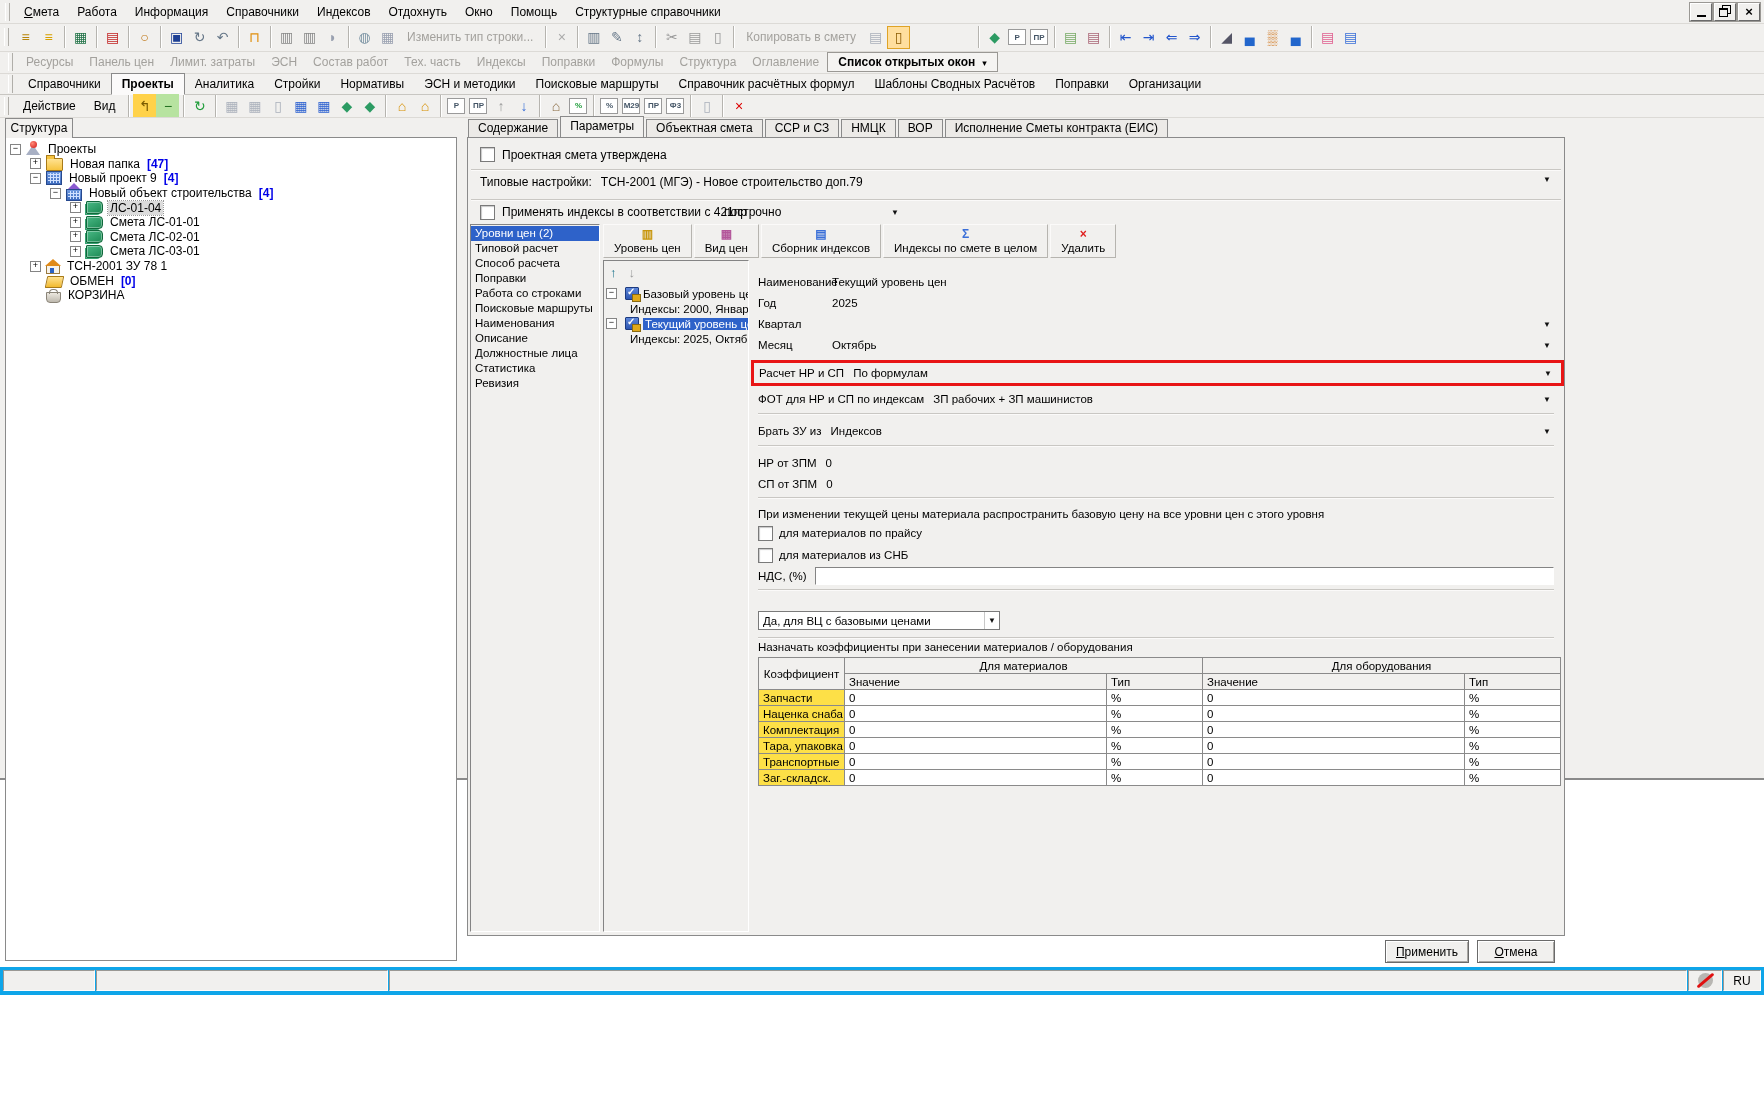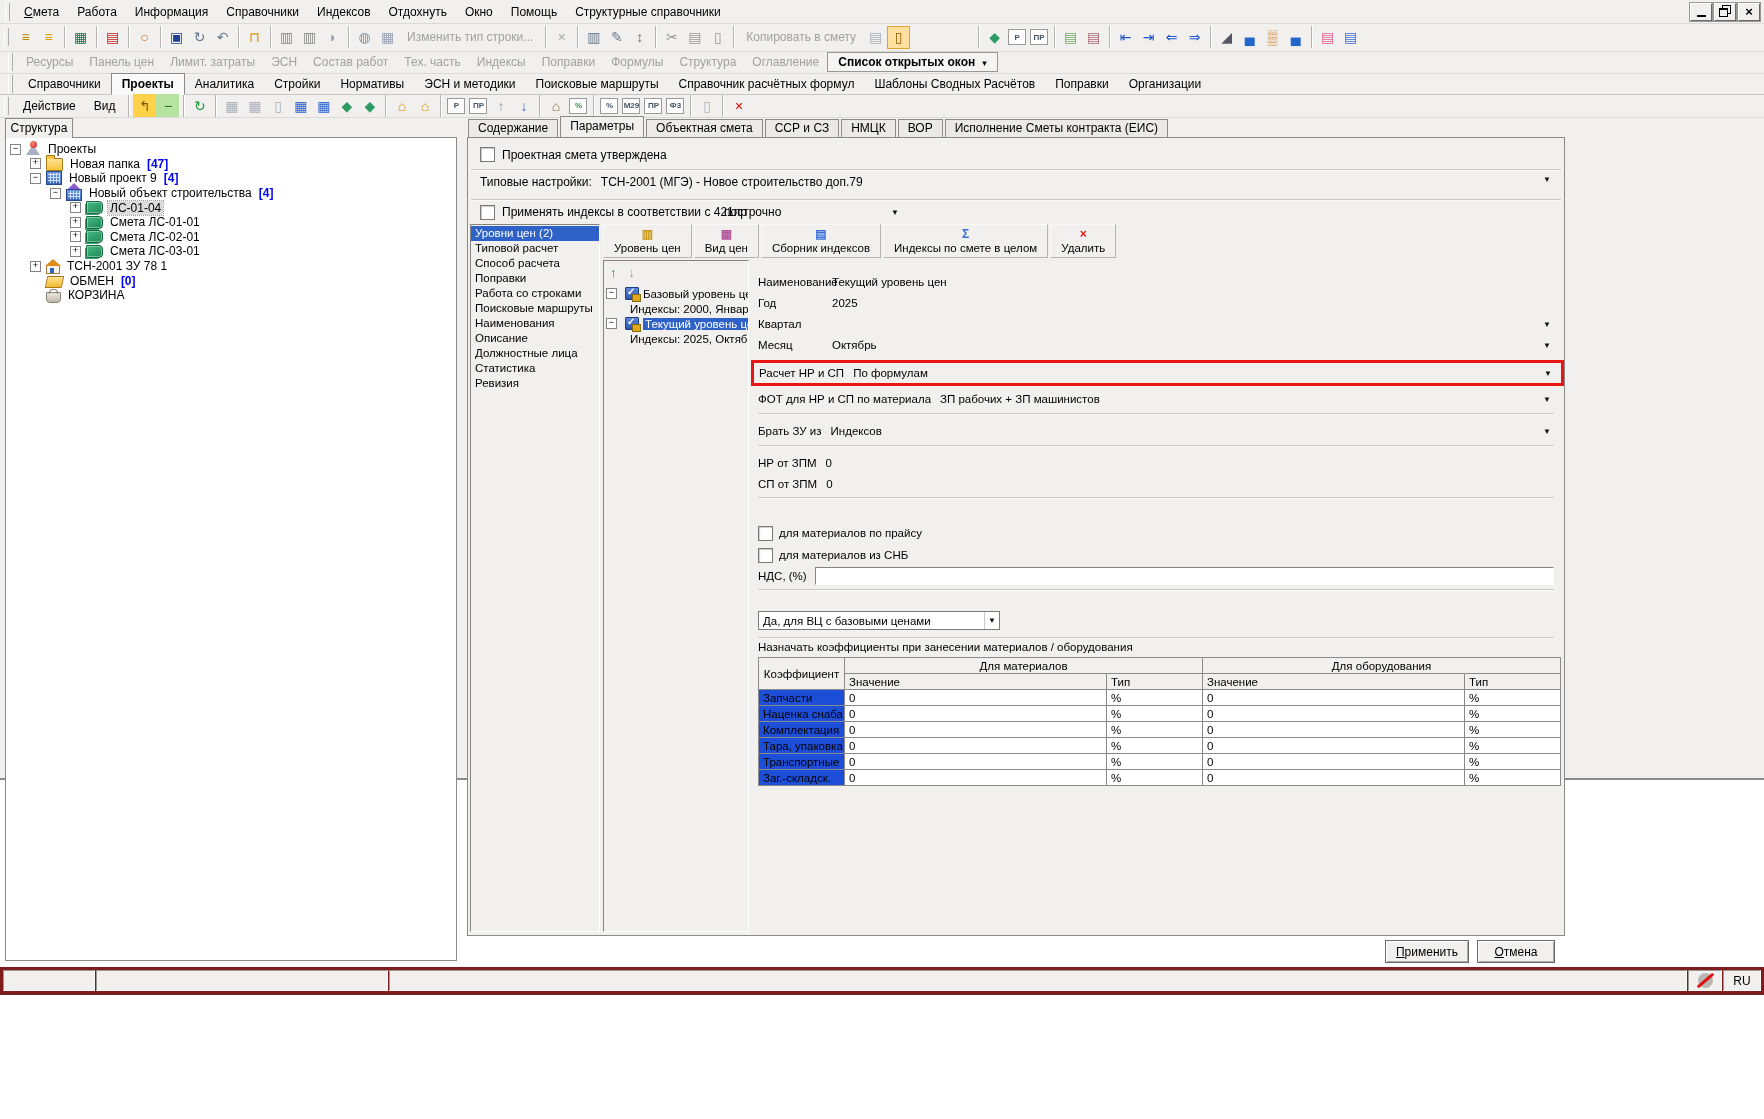--- a/index.html
+++ b/index.html
@@ -104,28 +104,28 @@
   .redbox{position:absolute;left:-3px;right:-2px;top:100px;height:26px;border:3px solid #e81515;display:flex;align-items:center;padding-left:5px;box-sizing:border-box}
   .redbox .dd{margin-right:6px}
   .vatinput{flex:1;height:16px;background:#fff;border:1px solid;border-color:#848484 #fff #fff #848484;margin-left:8px}
   .jointcombo{position:absolute;left:4px;top:351px;width:242px;height:19px;background:#fff;border:1px solid #7a7a7a;display:flex;align-items:center;padding-left:4px;box-sizing:border-box}
   .jointcombo .dd{border-left:1px solid #c8c8c8;height:100%;display:flex;align-items:center;justify-content:center}
   .ctitle{position:absolute;left:4px;top:381px}
   .ctable{position:absolute;left:4px;top:397px;border-collapse:collapse;table-layout:fixed;width:802px}
   .ctable th,.ctable td{border:1px solid #8a8a8a;font-weight:normal;font-size:11.5px;height:15px;padding:0 4px;text-align:left;overflow:hidden;white-space:nowrap}
   .ctable th{background:#f1f0ee}
   .ctable th.grp{text-align:center}
-  .ctable td.rname{background:#1d4ed8}
+  .ctable td.rname{background:#fde047}
   .ctable td.v{background:#fff}
   .btnrow{position:absolute;top:822px;right:10px;display:flex;gap:8px}
   .pbtn{min-width:78px;height:23px;background:#f1f0ee;border:1px solid #6a6a6a;box-shadow:inset 1px 1px 0 #fff,inset -1px -1px 0 #a9a7a3;font-size:12px;font-family:inherit;padding:0 10px}
   .pbtn .uf{display:block}
   .uf::first-letter{text-decoration:underline}
   
-  .statusbar{position:absolute;top:966px;left:0;width:1764px;height:29px;background:#7f1d1d;border-top:1px solid #fff;display:flex;align-items:stretch;gap:1px;padding:3px 3px 4px;box-sizing:border-box}
+  .statusbar{position:absolute;top:966px;left:0;width:1764px;height:29px;background:#0ea5e9;border-top:1px solid #fff;display:flex;align-items:stretch;gap:1px;padding:3px 3px 4px;box-sizing:border-box}
   .spanel{border:1px solid;border-color:#9a9894 #fdfcfb #fdfcfb #9a9894;background:#f1f0ee}
   .sp1{width:90px}.sp2{width:290px}.sp3{flex:1}
   .spicon{width:32px;display:flex;align-items:center;justify-content:center}
   .splang{width:36px;display:flex;align-items:center;justify-content:center}
   .nosig{width:15px;height:15px;border-radius:50%;background:#b8b6b2;position:relative}
   .nosig::after{content:"";position:absolute;left:-3px;top:6px;width:21px;height:3px;background:#e01010;transform:rotate(-40deg);border-radius:2px}
 </style>
 </head>
 <body>
 
@@ -486,21 +486,21 @@
                   <span class="dd"></span>
                 </div>
 
                 <div class="redbox">
                   <span class="flab">Расчет НР и СП</span>
                   <span class="gap8">По формулам</span>
                   <span class="dd"></span>
                 </div>
 
                 <div class="frow" style="top:129px">
-                  <span class="flab">ФОТ для НР и СП по материала</span>
+                  <span class="flab">ФОТ для НР и СП по индексам</span>
                   <span class="gap8">ЗП рабочих + ЗП машинистов</span>
                   <span class="dd"></span>
                 </div>
                 <div class="hsep" style="top:153px;left:4px;right:8px"></div>
 
                 <div class="frow" style="top:161px">
                   <span class="flab">Брать ЗУ из</span>
                   <span class="gap8">Индексов</span>
                   <span class="dd"></span>
                 </div>
@@ -509,20 +509,23 @@
                 <div class="frow" style="top:193px">
                   <span class="flab">НР от ЗПМ</span>
                   <span class="gap8">0</span>
                 </div>
                 <div class="frow" style="top:214px">
                   <span class="flab">СП от ЗПМ</span>
                   <span class="gap8">0</span>
                 </div>
                 <div class="hsep" style="top:237px;left:4px;right:8px"></div>
 
+                <div class="frow" style="top:244px">
+                  <span>При изменении текущей цены материала распространить базовую цену на все уровни цен с этого уровня</span>
+                </div>
                 <div class="frow" style="top:263px">
                   <span class="cb"></span>
                   <span class="gap8" style="margin-left:6px">для материалов по прайсу</span>
                 </div>
                 <div class="frow" style="top:285px">
                   <span class="cb"></span>
                   <span class="gap8" style="margin-left:6px">для материалов из СНБ</span>
                 </div>
 
                 <div class="frow" style="top:306px">

